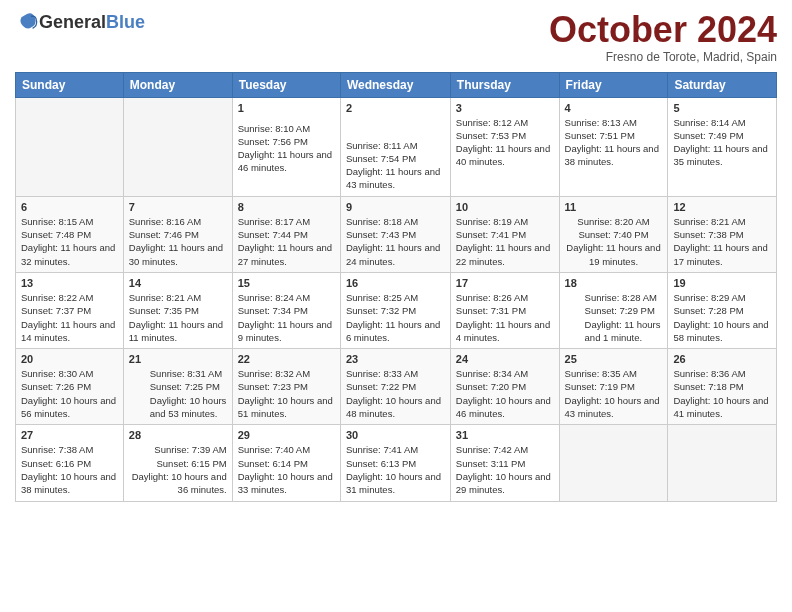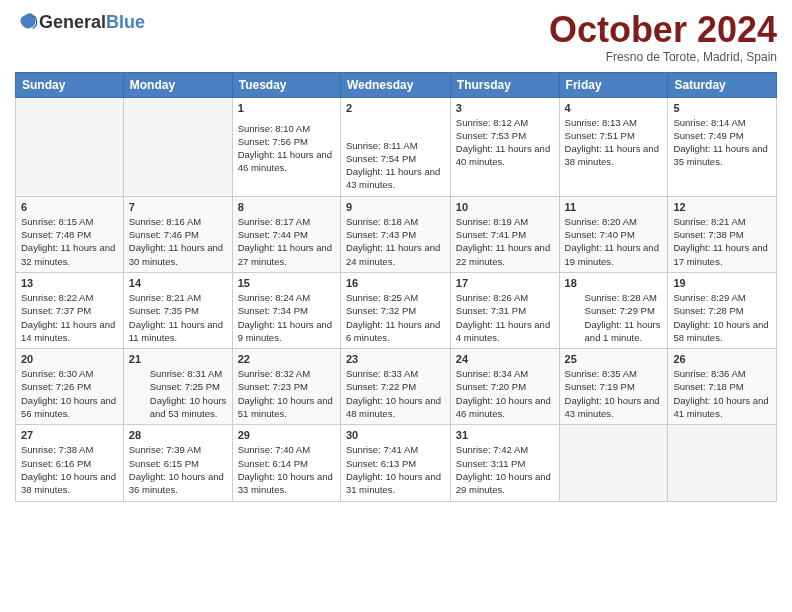--- a/index.html
+++ b/index.html
@@ -186,21 +186,21 @@
 Daylight: 11 hours and 24 minutes.</span>
           </td>
           <td>
             <span class="day-number">10</span>
             <span style="display: block; line-height: 1.4; white-space: pre-line;">Sunrise: 8:19 AM
 Sunset: 7:41 PM
 Daylight: 11 hours and 22 minutes.</span>
           </td>
           <td>
             <span class="day-number">11</span>
-            <span style="display: block; line-height: 1.4; white-space: pre-line;">Sunrise: 8:20 AM
+            <span style="display: block; line-height: 1.4; white-space: pre-line; text-align: center;">Sunrise: 8:20 AM
 Sunset: 7:40 PM
 Daylight: 11 hours and 19 minutes.</span>
           </td>
           <td>
             <span class="day-number">12</span>
             <span style="display: block; line-height: 1.4; white-space: pre-line;">Sunrise: 8:21 AM
 Sunset: 7:38 PM
 Daylight: 11 hours and 17 minutes.</span>
           </td>
         </tr>
@@ -294,21 +294,21 @@
         </tr>
         <tr class="row-odd">
           <td>
             <span class="day-number">27</span>
             <span style="display: block; line-height: 1.4; white-space: pre-line;">Sunrise: 7:38 AM
 Sunset: 6:16 PM
 Daylight: 10 hours and 38 minutes.</span>
           </td>
           <td>
             <span class="day-number">28</span>
-            <span style="display: block; line-height: 1.4; white-space: pre-line;">Sunrise: 7:39 AM
+            <span style="display: block; line-height: 1.4; white-space: pre-line; text-align: right;">Sunrise: 7:39 AM
 Sunset: 6:15 PM
 Daylight: 10 hours and 36 minutes.</span>
           </td>
           <td>
             <span class="day-number">29</span>
             <span style="display: block; line-height: 1.4; white-space: pre-line;">Sunrise: 7:40 AM
 Sunset: 6:14 PM
 Daylight: 10 hours and 33 minutes.</span>
           </td>
           <td>

